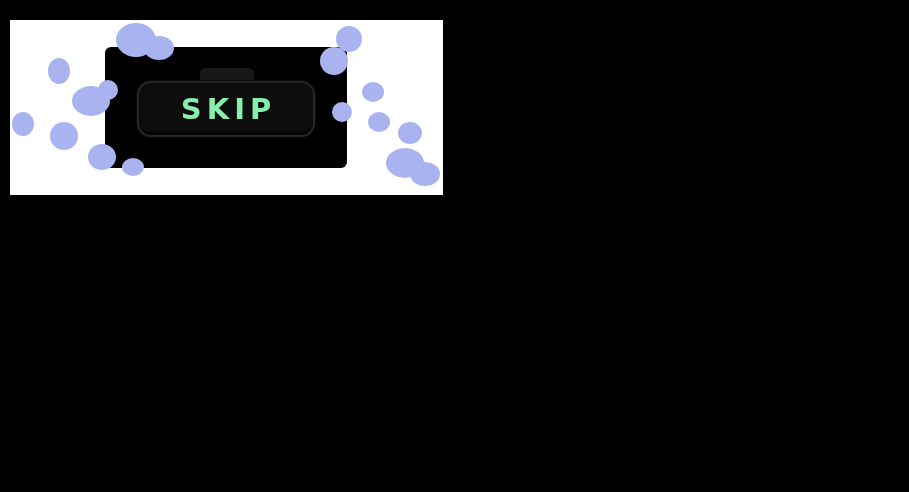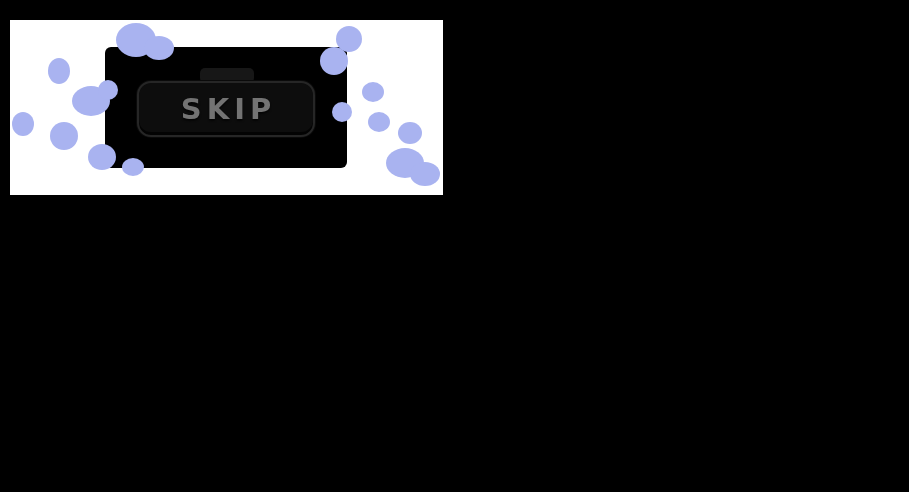--- a/index.html
+++ b/index.html
@@ -37,21 +37,21 @@
     border-radius: 5px;
   }
   .skip-btn {
     position: absolute;
     left: 32px; top: 34px;
     width: 178px; height: 56px;
     background: #0d0d0d;
     border: 2px solid #262626;
     border-radius: 14px;
     box-shadow: 0 0 0 1px #0a0a0a, inset 0 -3px 0 rgba(0,0,0,0.7);
-    color: #737373;
+    color: #86efac;
     font-family: "DejaVu Sans", sans-serif;
     font-weight: bold;
     font-size: 29px;
     letter-spacing: 5px;
     text-shadow: 0 2px 2px rgba(0,0,0,0.6);
     cursor: pointer;
     text-align: center;
     line-height: 52px;
     padding-left: 5px; 
   }

